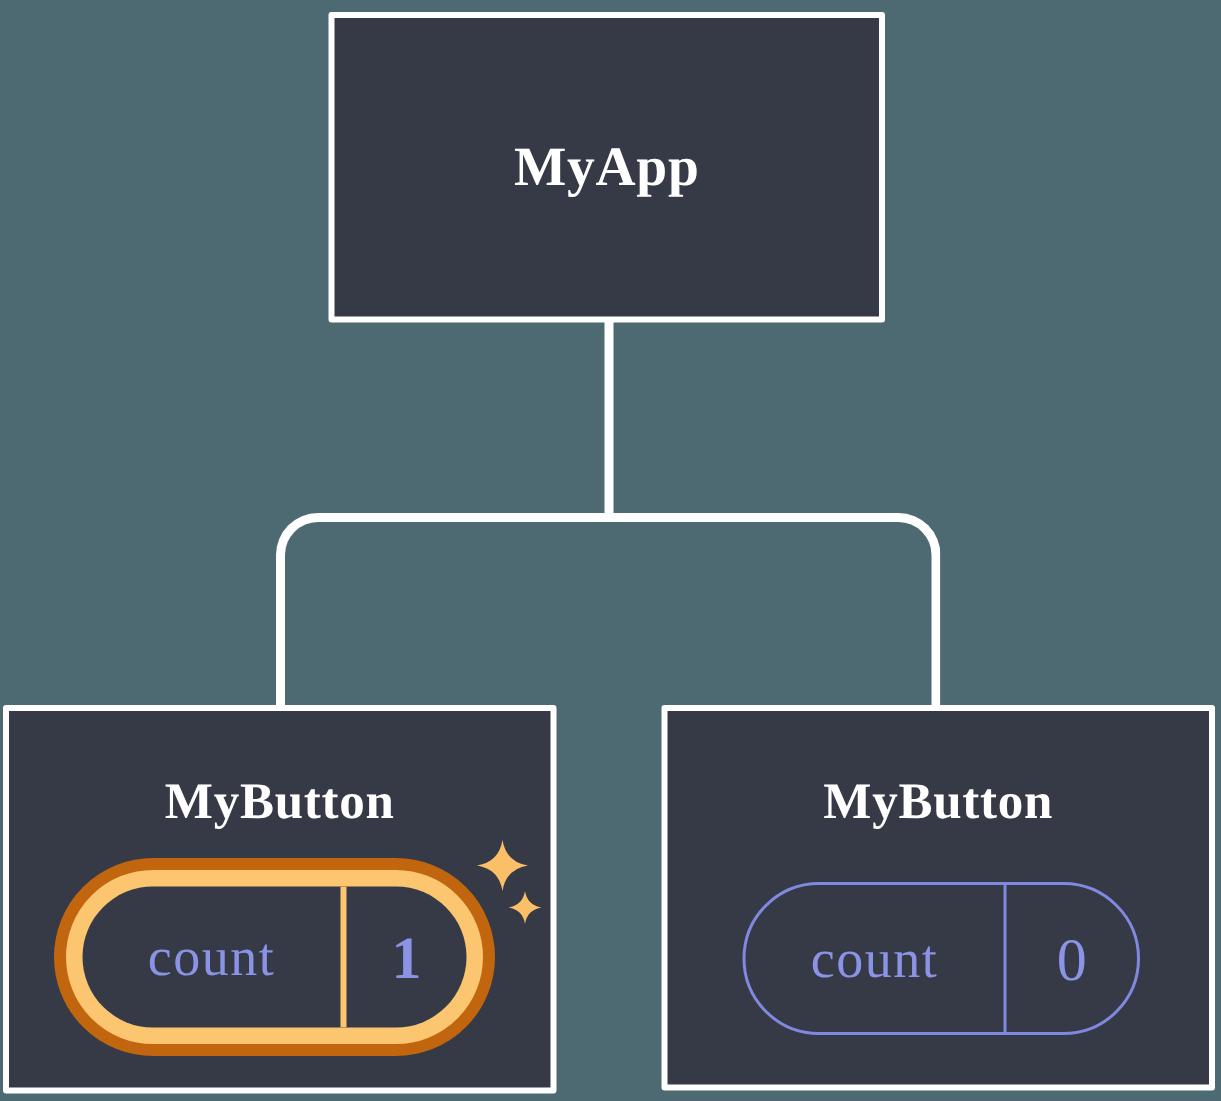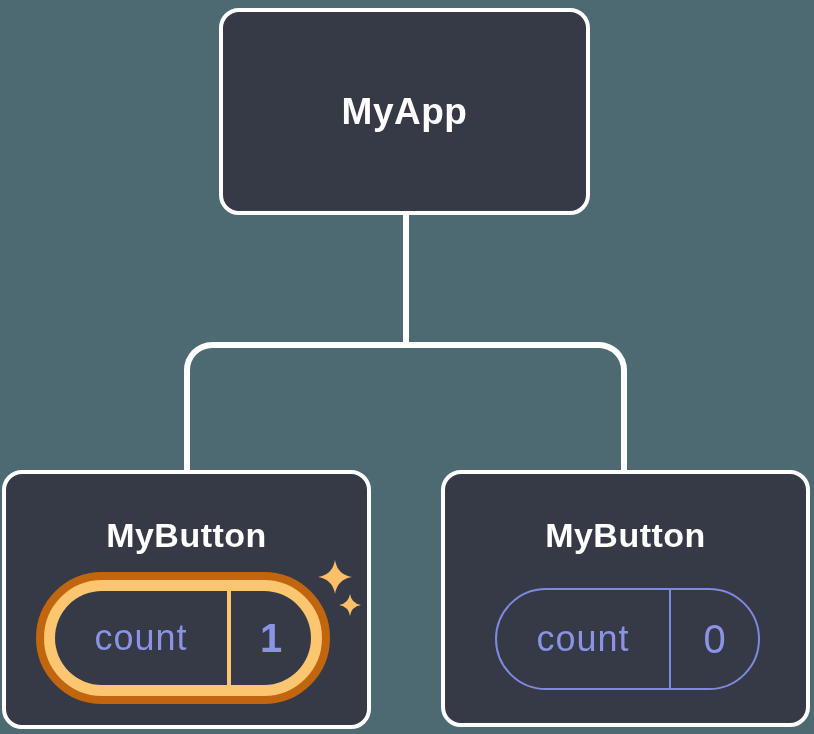--- a/index.html
+++ b/index.html
@@ -13,21 +13,22 @@
     width: 814px;
     height: 734px;
     background: var(--background, #4d6a72);
   }
 
   
   .node {
     position: absolute;
     background: var(--node-bg, #353a46);
     border: 4px solid var(--node-border, #ffffff);
-    border-radius: 20px;
+    border-radius: 2px;
+    font-family: Liberation Serif, serif;
   }
   .node-root {
     left: 219px; top: 8px; width: 371px; height: 207px;
     display: flex; align-items: center; justify-content: center;
   }
   .node-left  { left: 2px;   top: 470px; width: 369px; height: 259px; }
   .node-right { left: 441px; top: 470px; width: 369px; height: 257px; }
 
   .node-title {
     color: var(--node-text, #ffffff);

